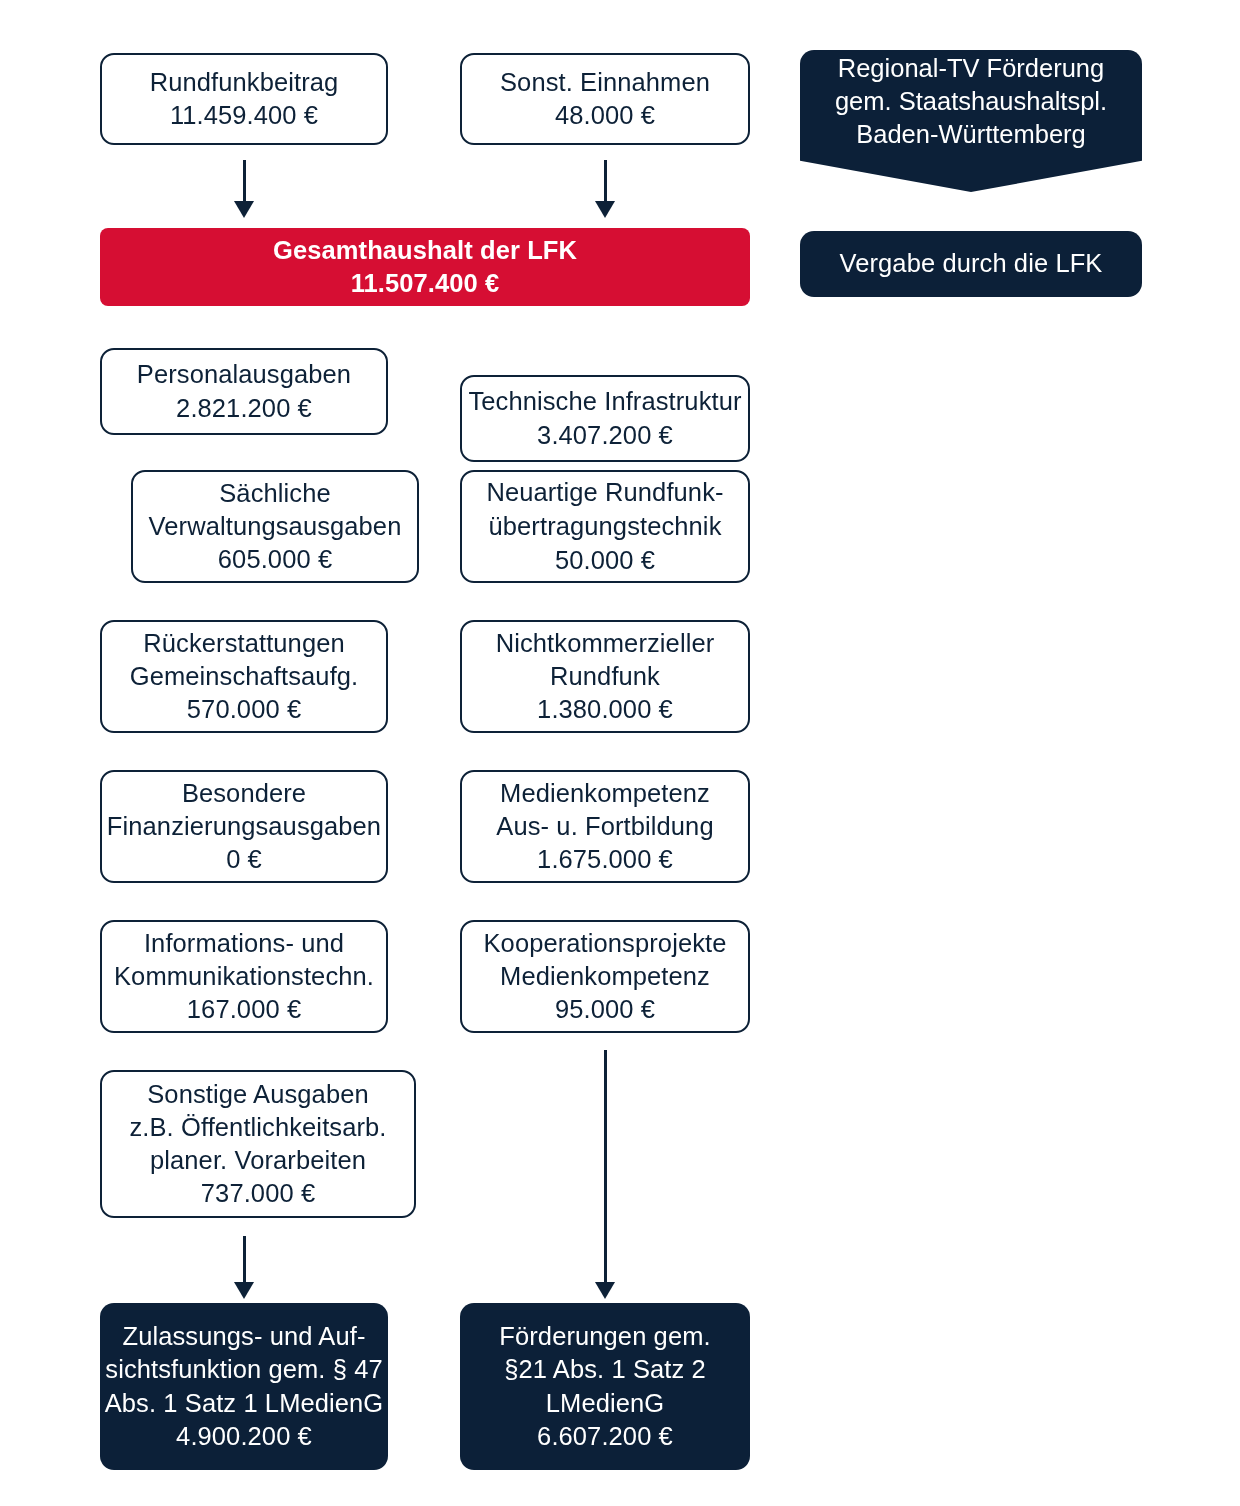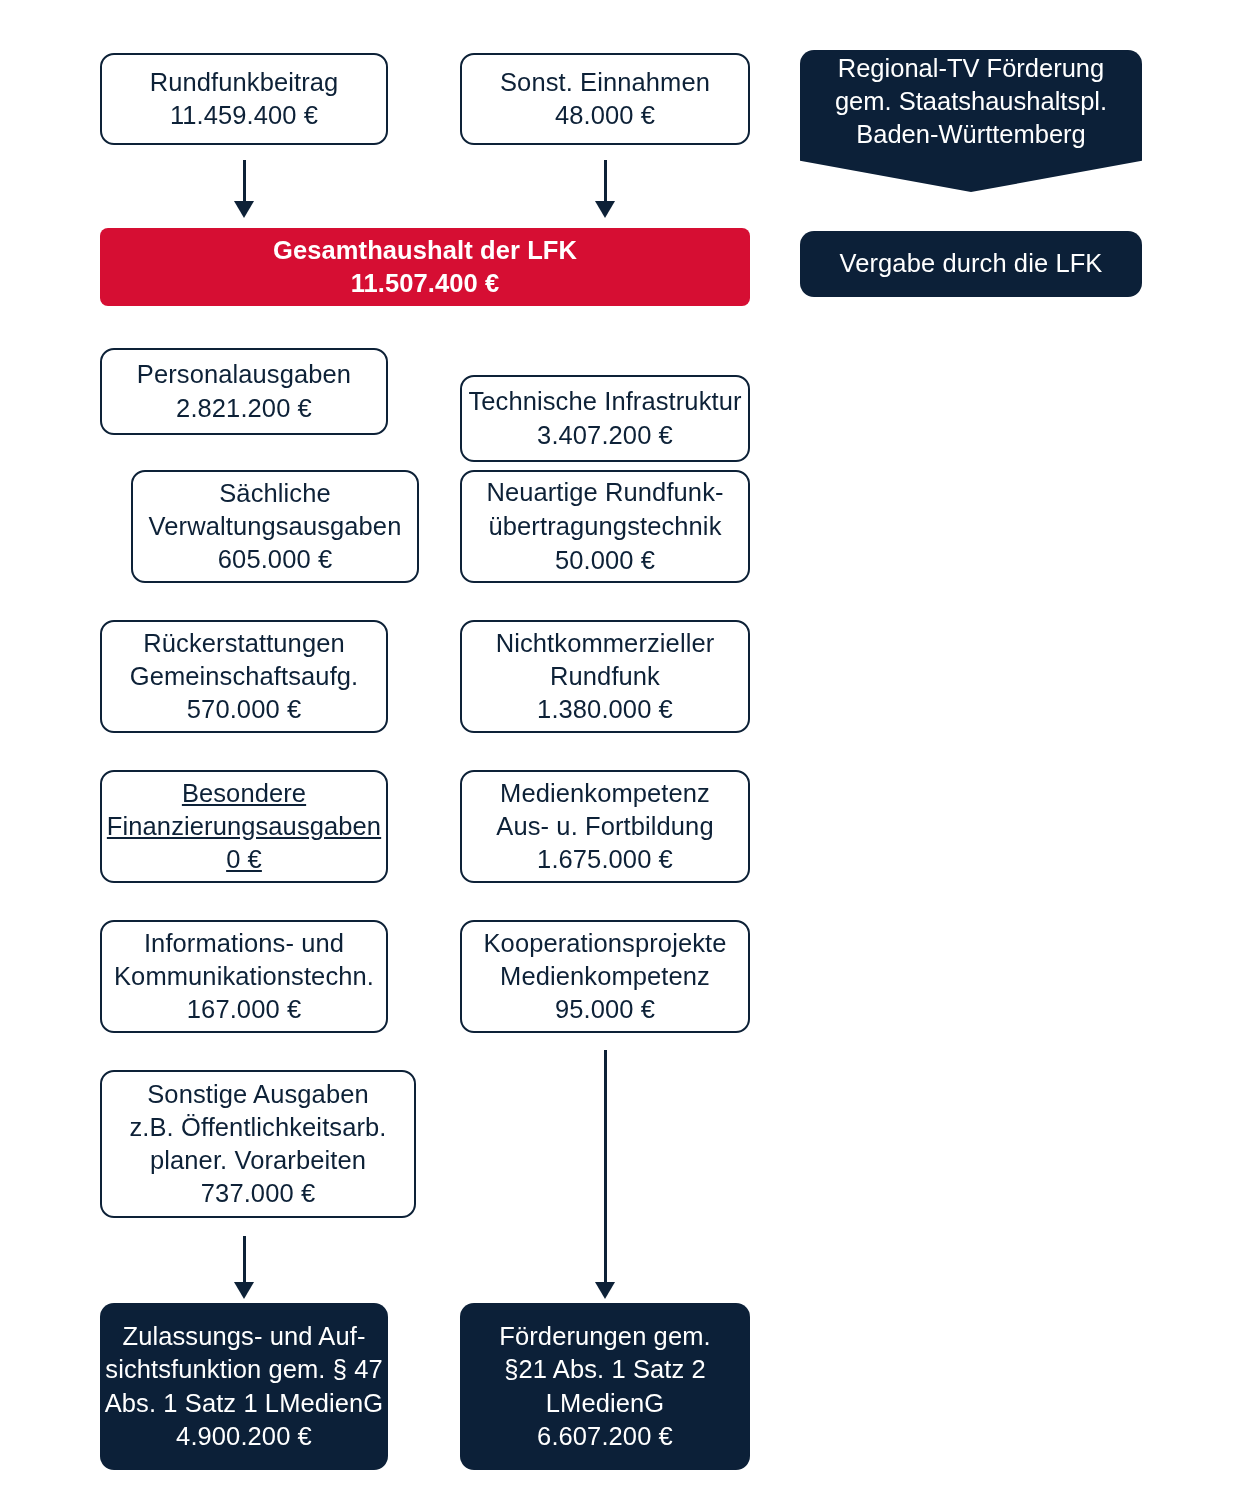--- a/index.html
+++ b/index.html
@@ -139,21 +139,21 @@
     <span class="line">Verwaltungsausgaben</span>
     <span class="line">605.000 €</span>
   </div>
 
   <div class="node outline" style="left:100px; top:620px; width:288px; height:113px;">
     <span class="line">Rückerstattungen</span>
     <span class="line">Gemeinschaftsaufg.</span>
     <span class="line">570.000 €</span>
   </div>
 
-  <div class="node outline" style="left:100px; top:770px; width:288px; height:113px;text-decoration:underline;">
+  <div class="node outline" style="left:100px; top:770px; width:288px; height:113px;">
     <span class="line">Besondere</span>
     <span class="line">Finanzierungsausgaben</span>
     <span class="line">0 €</span>
   </div>
 
   <div class="node outline" style="left:100px; top:920px; width:288px; height:113px;">
     <span class="line">Informations- und</span>
     <span class="line">Kommunikationstechn.</span>
     <span class="line">167.000 €</span>
   </div>

